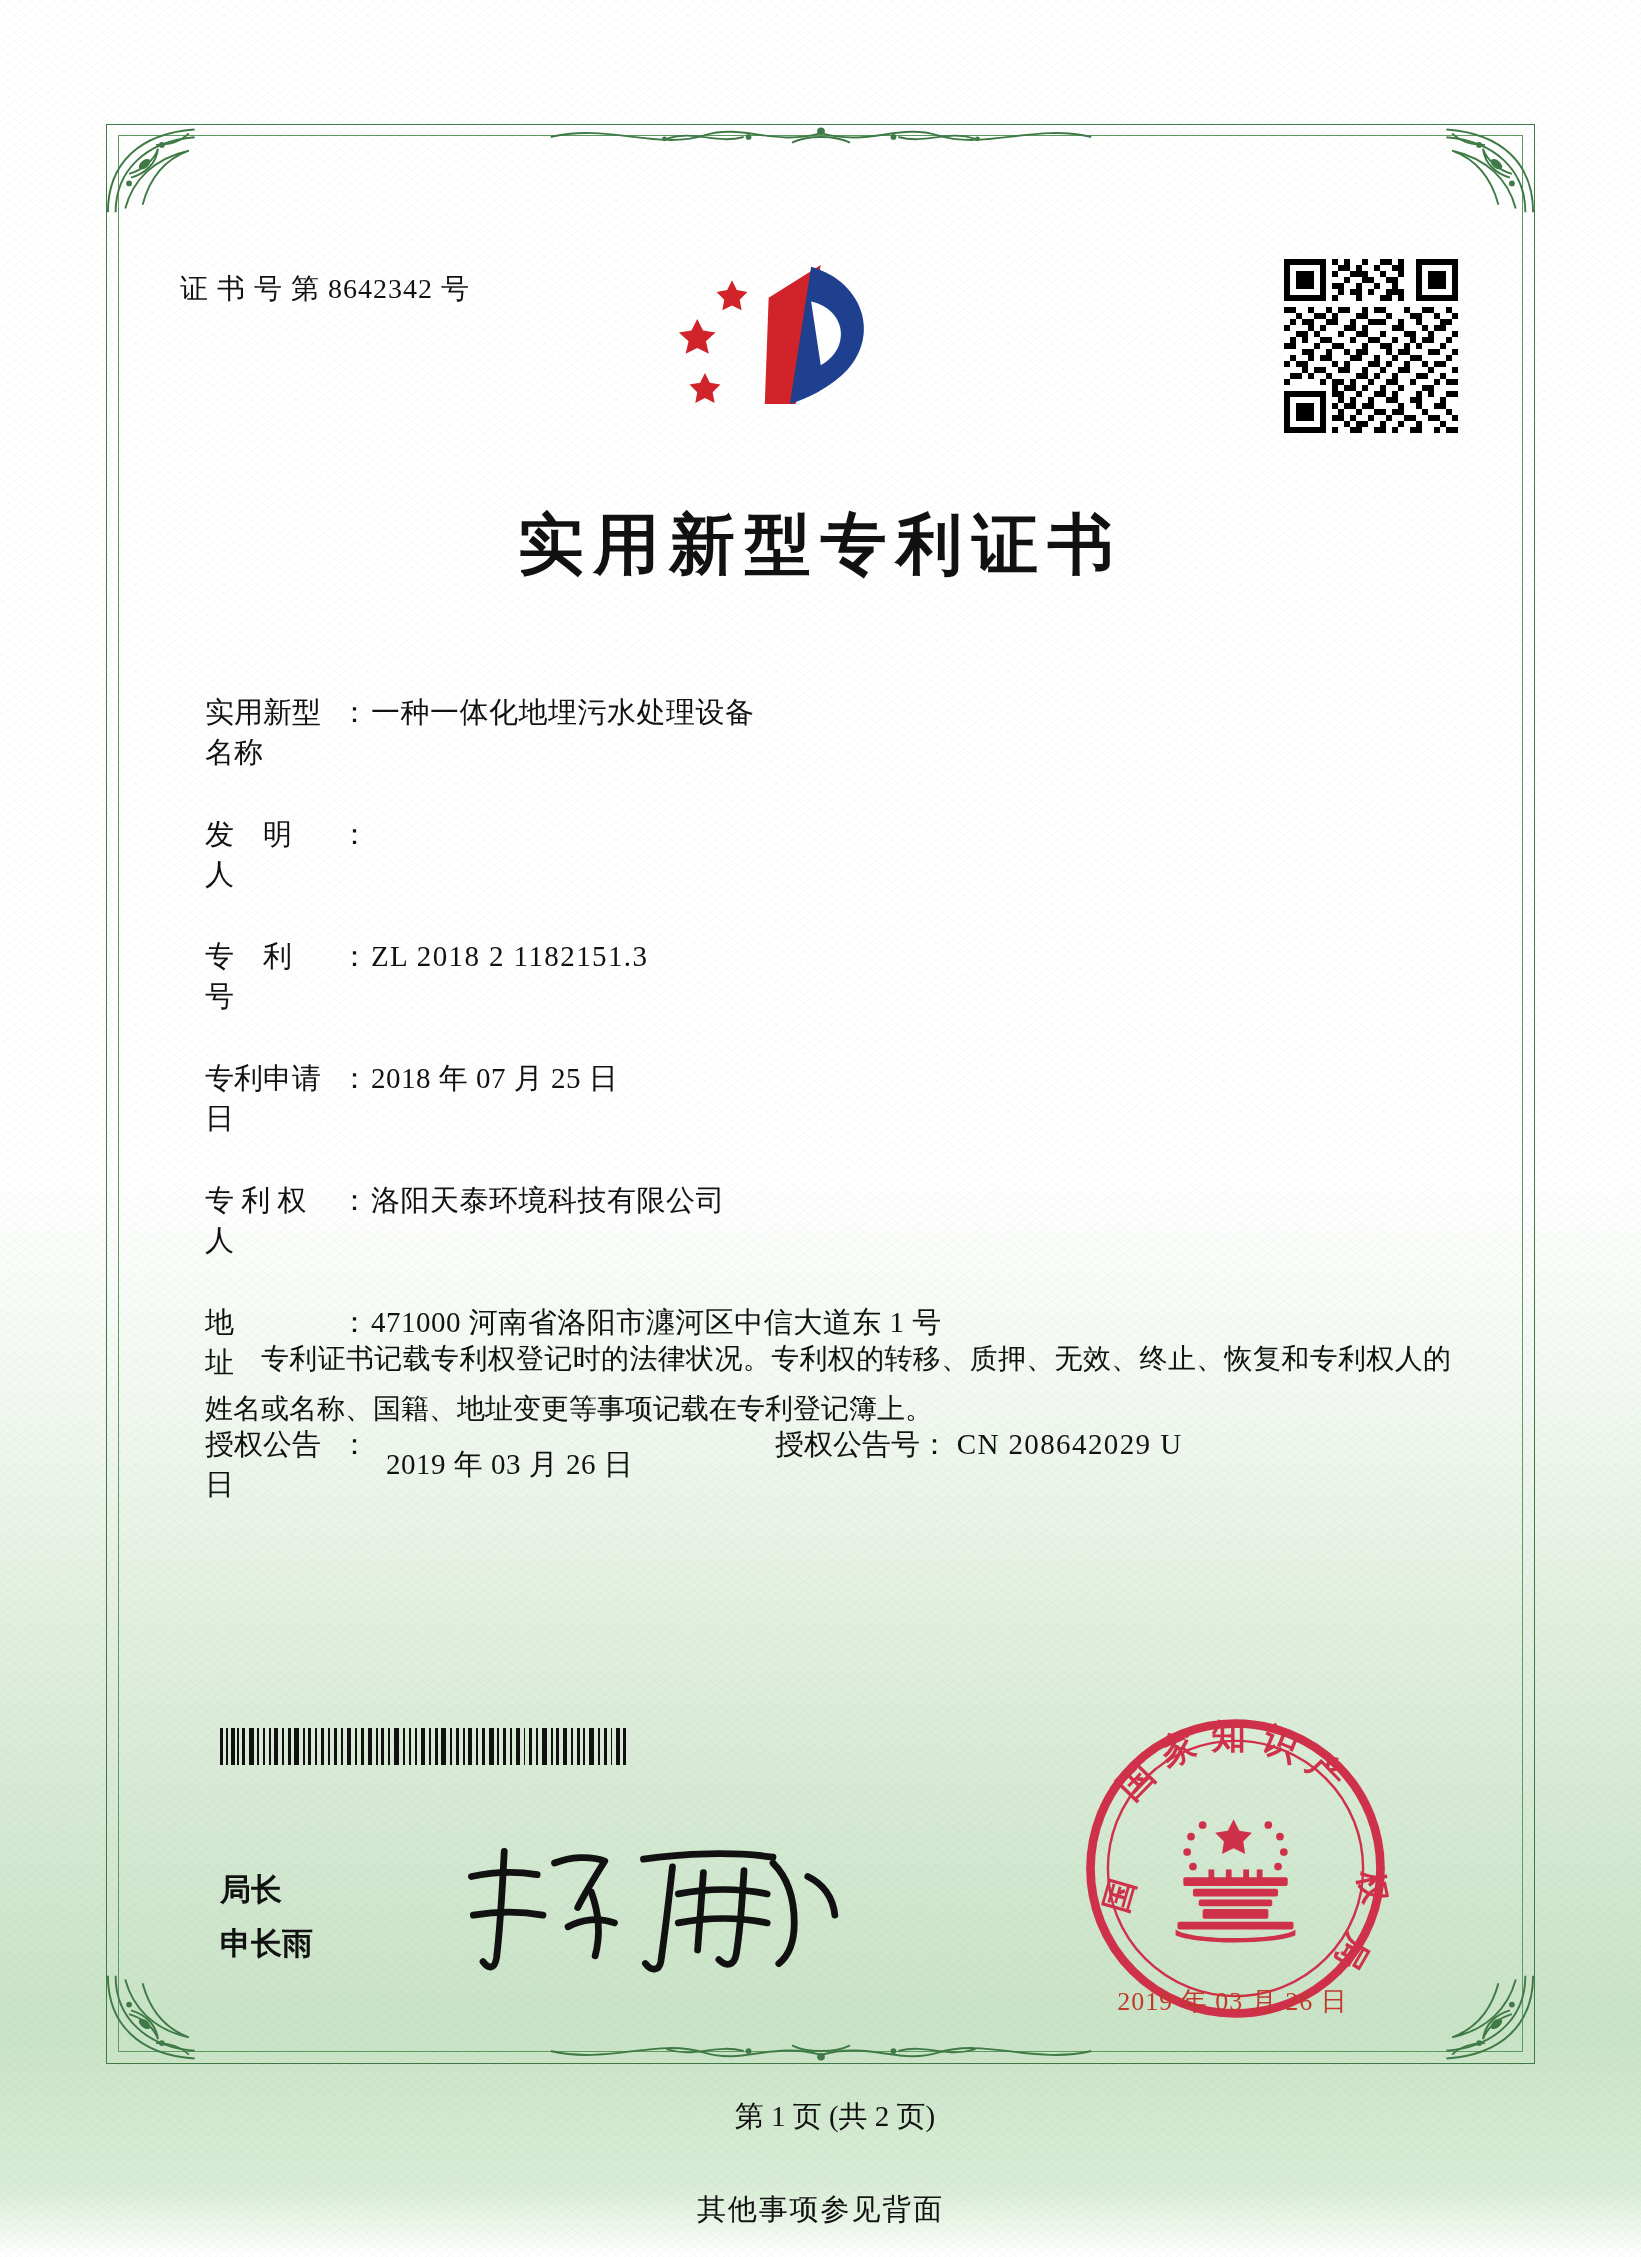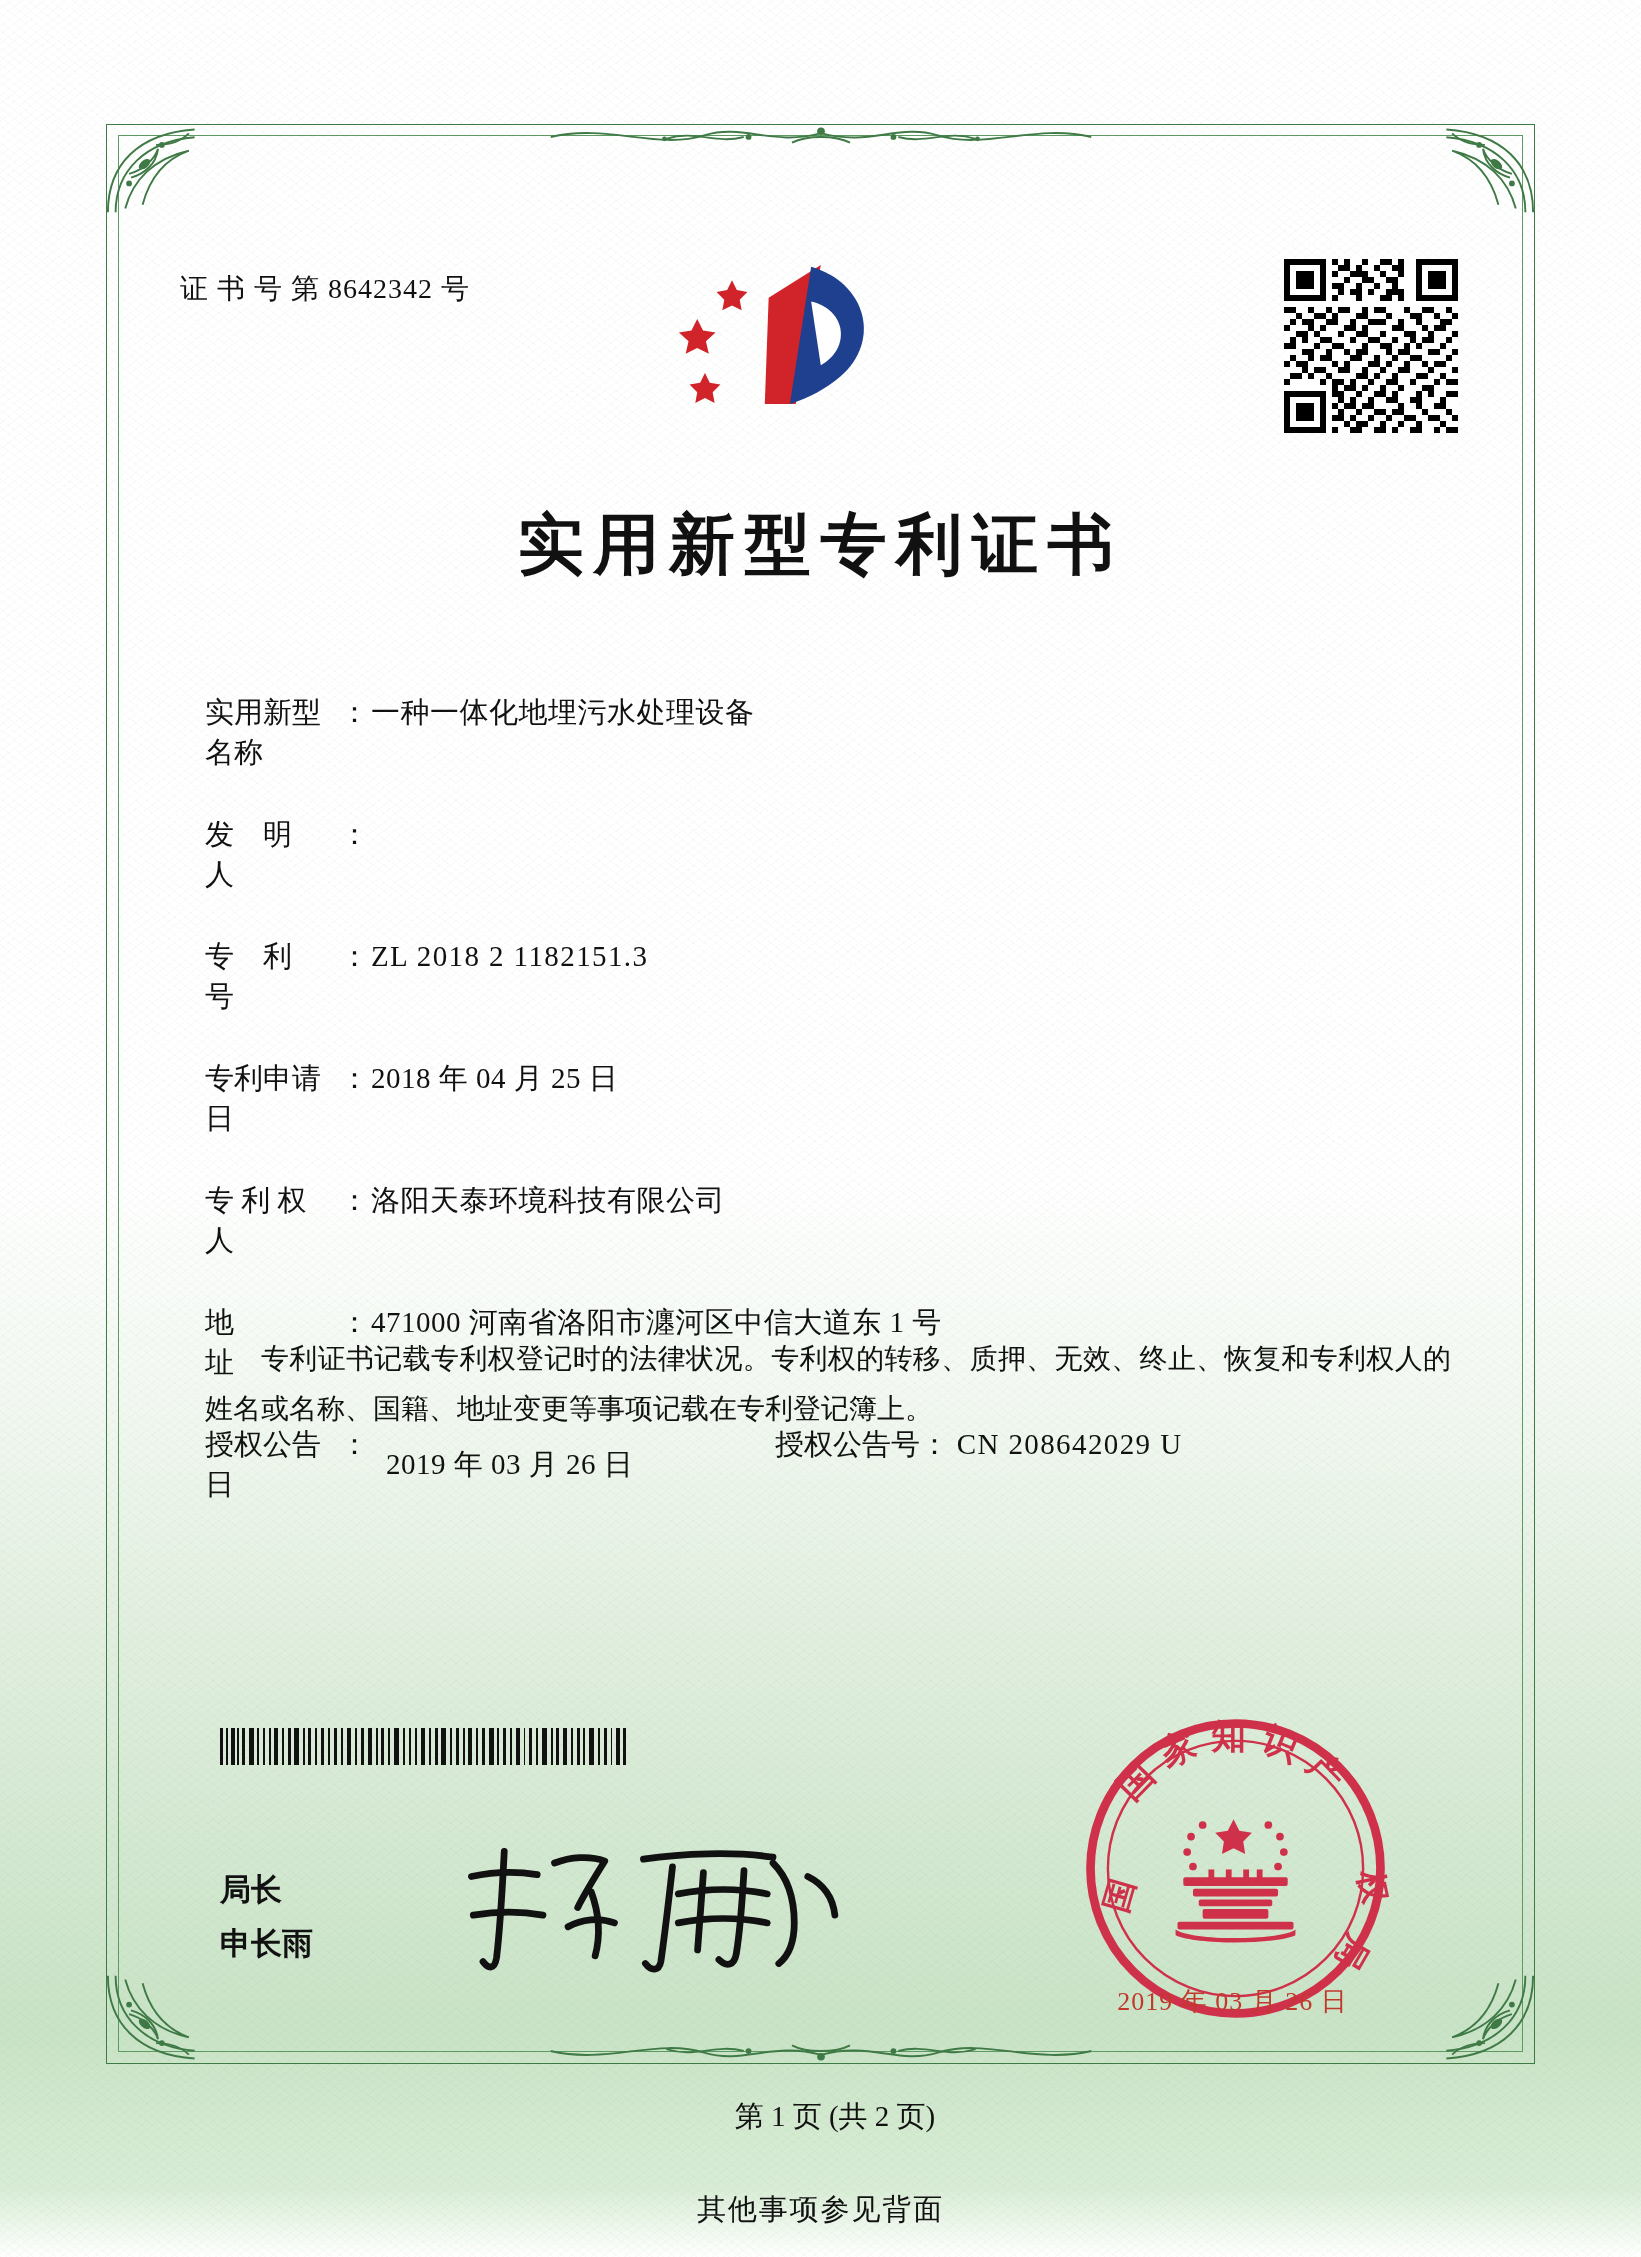--- a/index.html
+++ b/index.html
@@ -507,21 +507,21 @@
           <span class="f-colon">：</span>
       </span>
       <span class="f-value mono">ZL 2018 2 1182151.3</span>
     </div>
 
     <div class="field-row">
       <span class="f-label">
         <span>专利申请日</span>
           <span class="f-colon">：</span>
       </span>
-      <span class="f-value">2018 年 04 月 25 日</span>
+      <span class="f-value">2018 年 07 月 25 日</span>
     </div>
 
     <div class="field-row">
       <span class="f-label">
         <span>专 利 权 人</span>
           <span class="f-colon">：</span>
       </span>
       <span class="f-value">洛阳天泰环境科技有限公司</span>
     </div>
 

